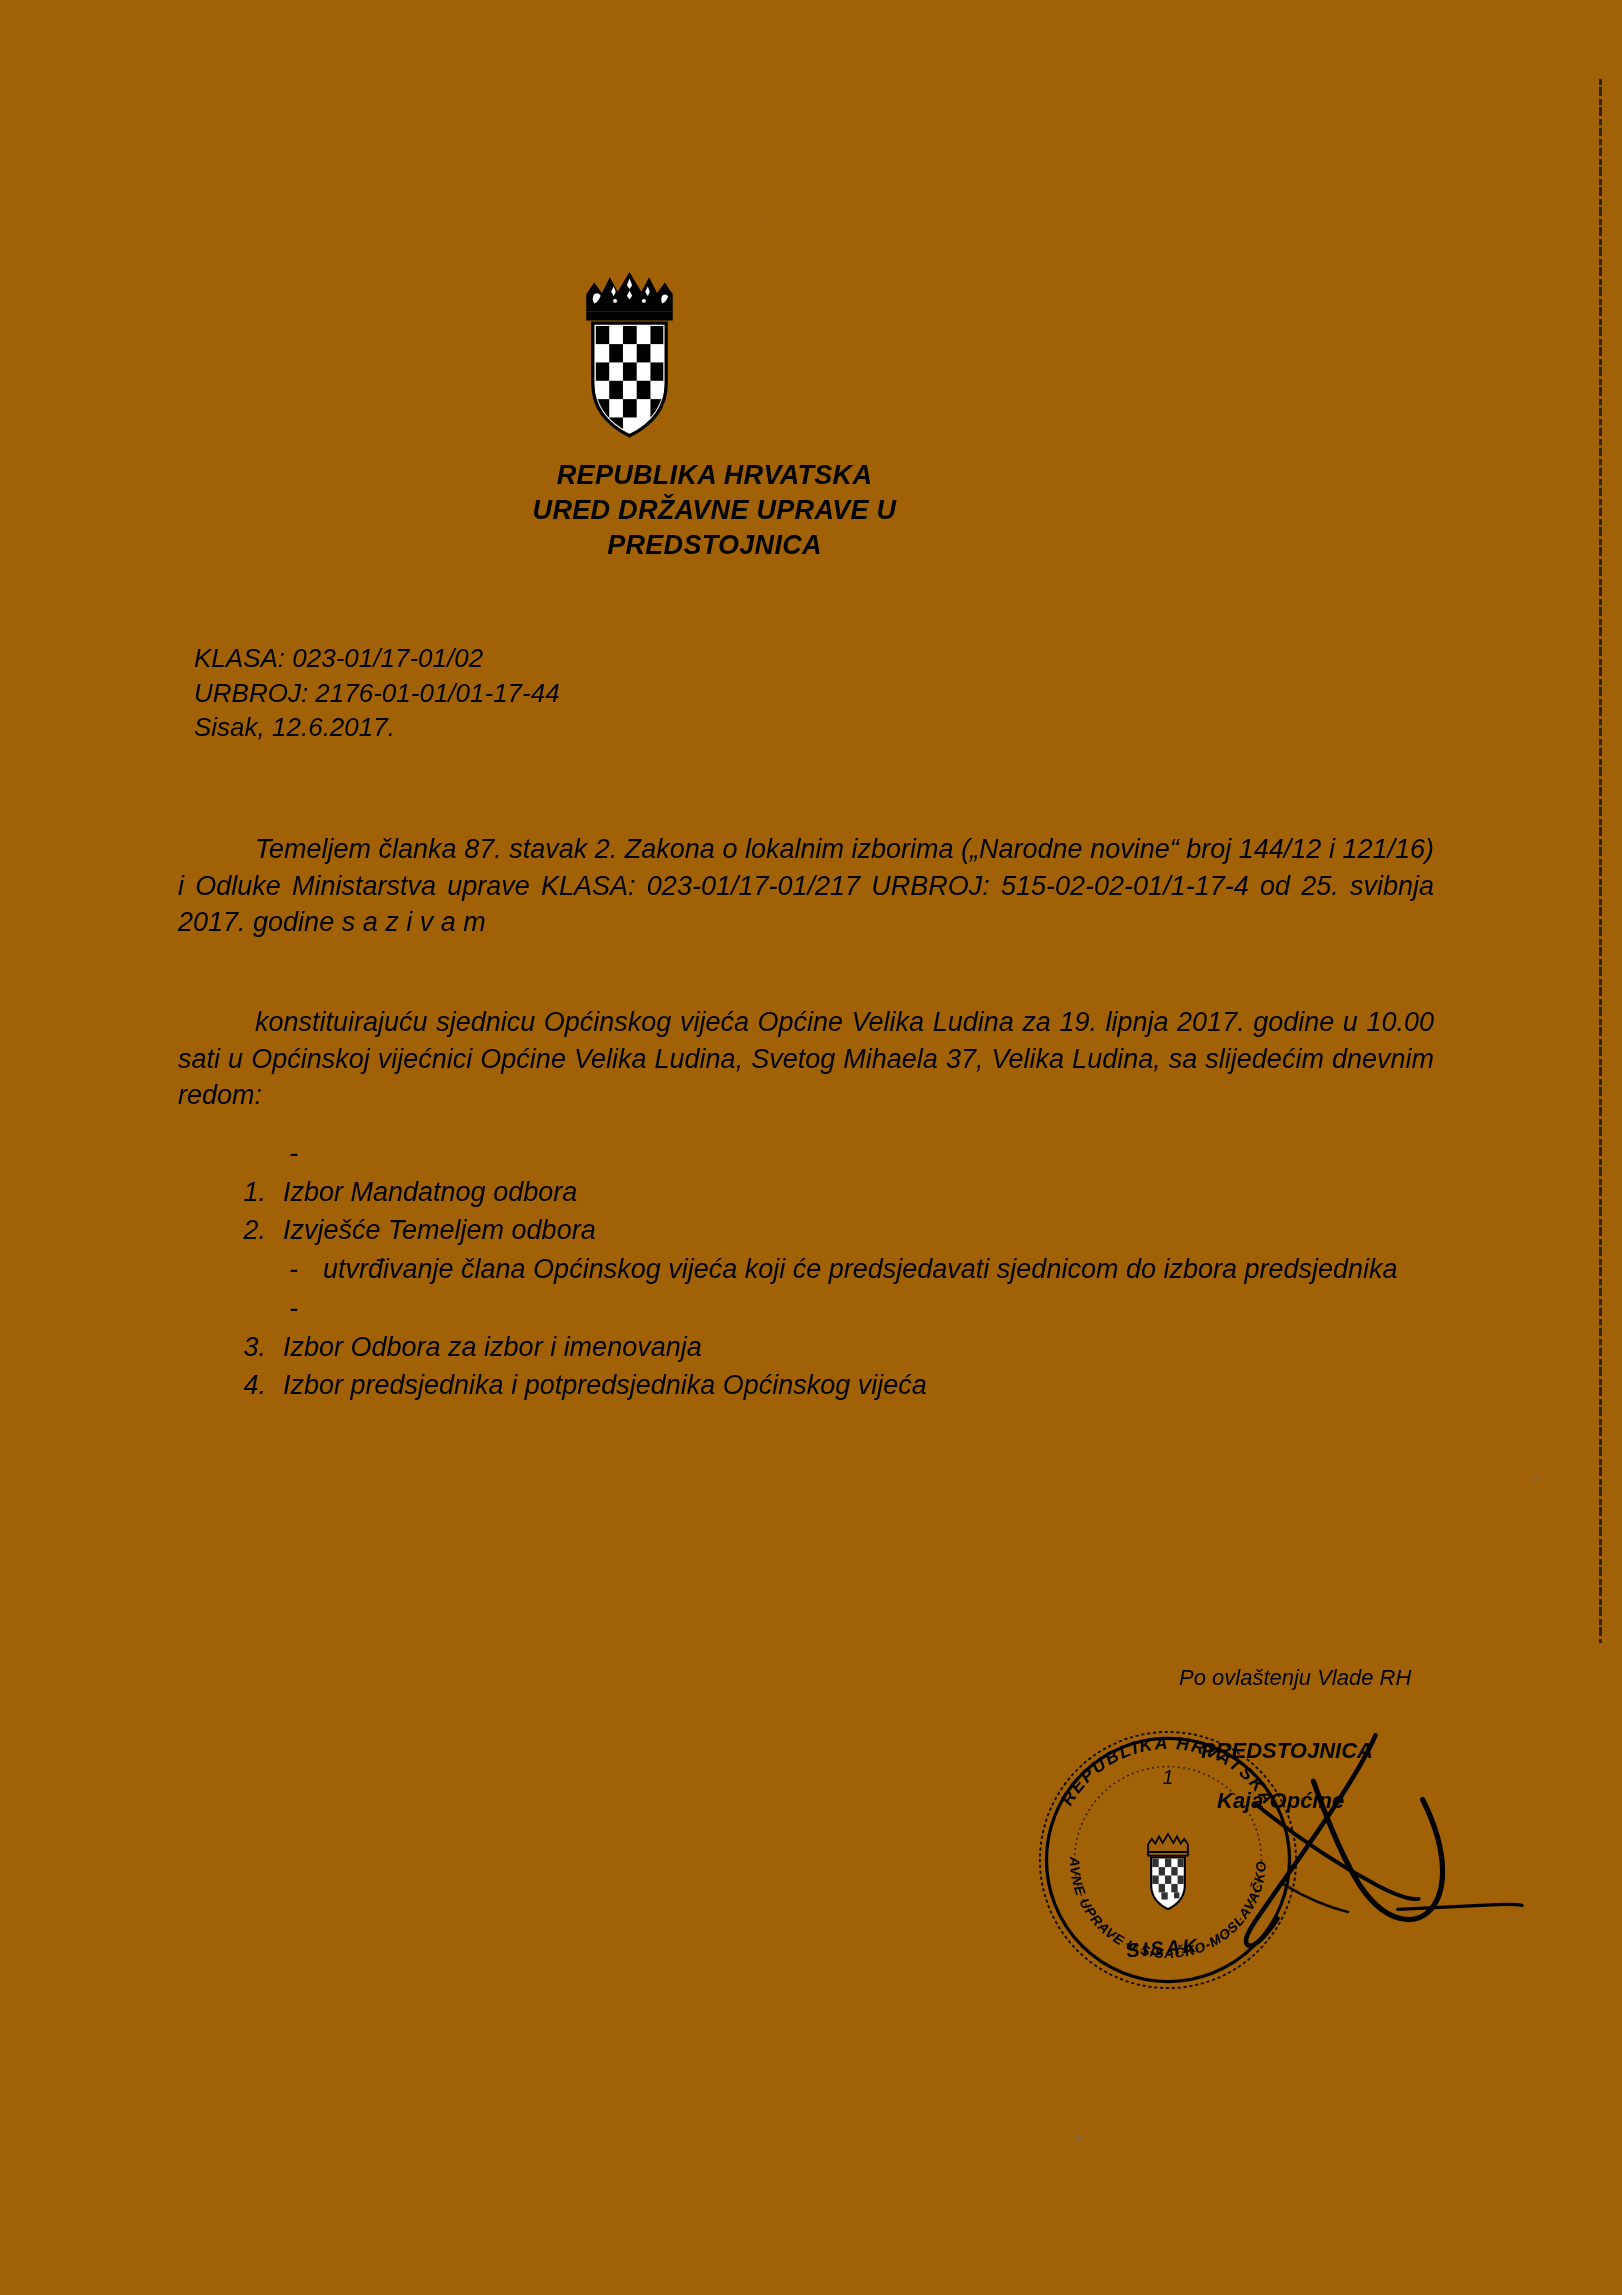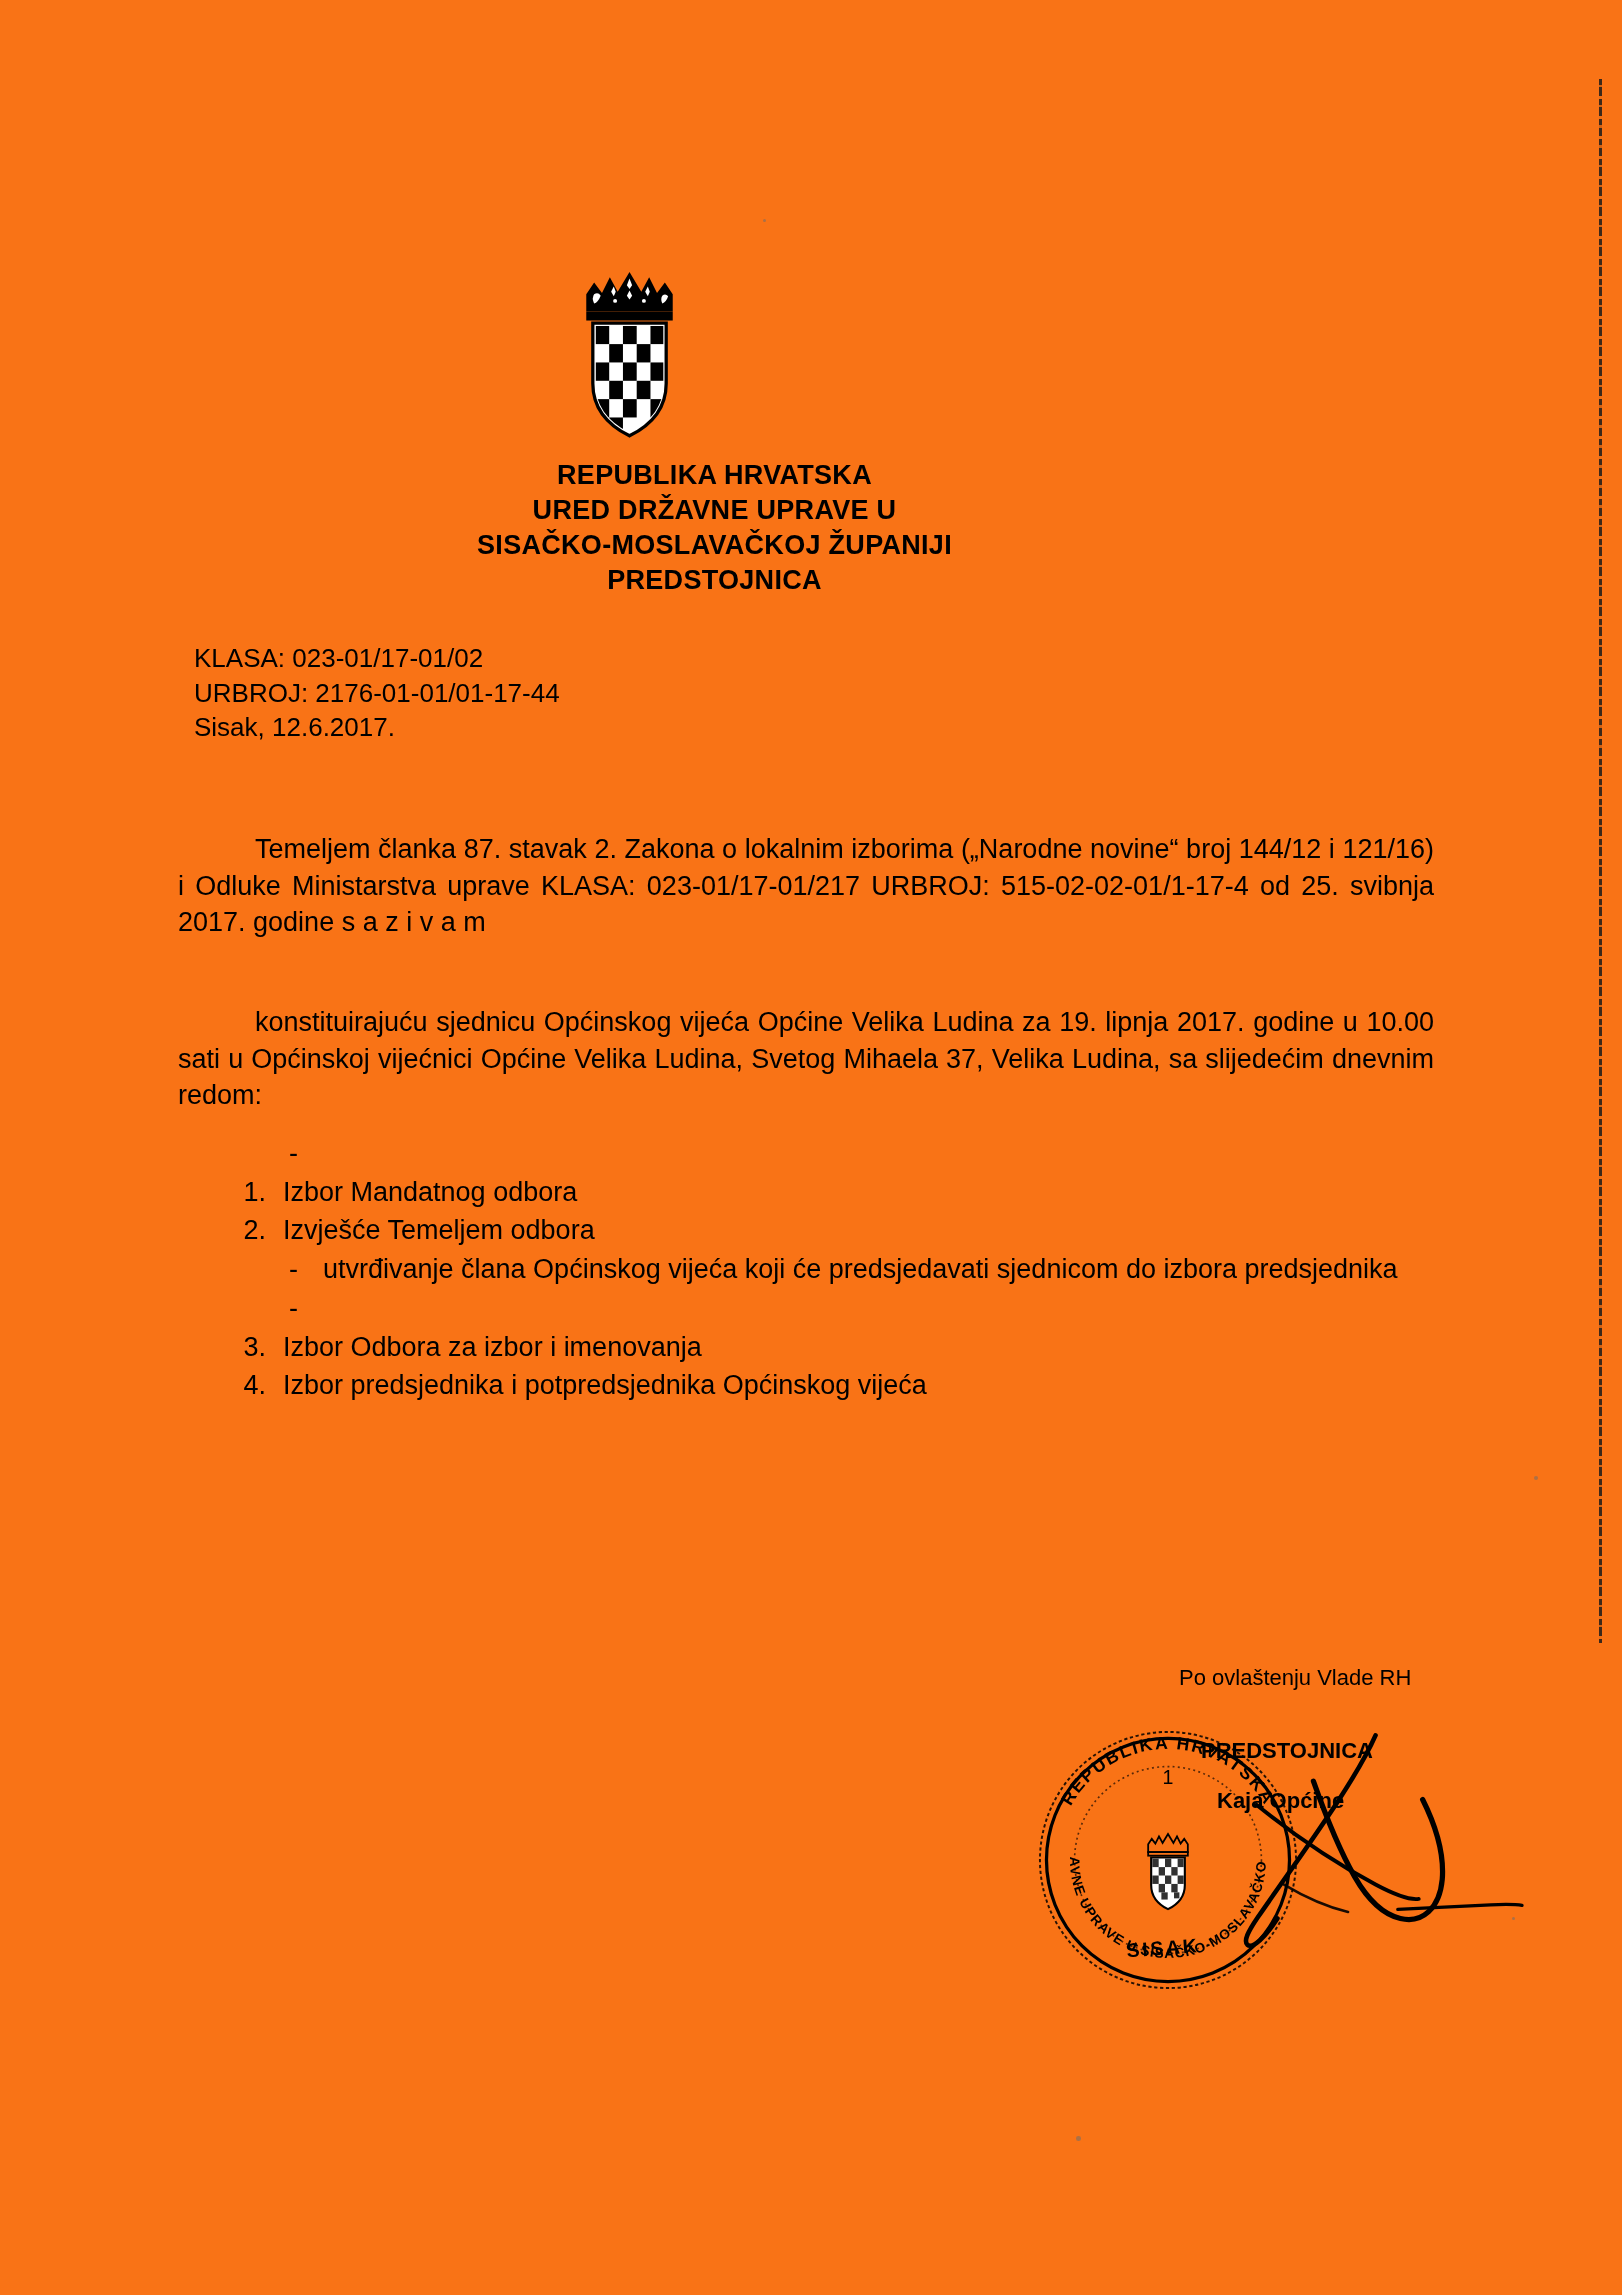--- a/index.html
+++ b/index.html
@@ -11,21 +11,22 @@
     font-family: "Liberation Sans", sans-serif;
     color: #000000;
     position: relative;
     overflow: hidden;
   }
 
   
   .page {
     position: absolute;
     inset: 0;
-    background: #f97316;
+    background: #a16207;
+    font-style: italic;
   }
   .scan-edge-right {
     position: absolute;
     top: 79px;
     left: 1599px;
     width: 2.6px;
     height: 1564px;
     background: repeating-linear-gradient(
         to bottom,
         #1a1a1a 0px, #1a1a1a 5.9px,
@@ -234,21 +235,20 @@
           <rect x="132" y="220" width="21" height="28"></rect>
 
           <rect x="69" y="248" width="21" height="26"></rect>
         </g>
       </svg>
     </div>
 
     <div class="header-block">
       <div>REPUBLIKA HRVATSKA</div>
       <div>URED DRŽAVNE UPRAVE U</div>
-      <div>SISAČKO-MOSLAVAČKOJ ŽUPANIJI</div>
       <div>PREDSTOJNICA</div>
     </div>
 
     <div class="ref-block">
       <div>KLASA: 023-01/17-01/02</div>
       <div>URBROJ: 2176-01-01/01-17-44</div>
       <div>Sisak, 12.6.2017.</div>
     </div>
 
     <div class="para p1"><span class="indent"></span><span>Temeljem članka 87. stavak 2. Zakona o lokalnim izborima („Narodne novine“ broj 144/12 i 121/16) i Odluke Ministarstva uprave KLASA: 023-01/17-01/217 URBROJ: 515-02-02-01/1-17-4 od 25. svibnja 2017. godine s a z i v a m</span></div>

